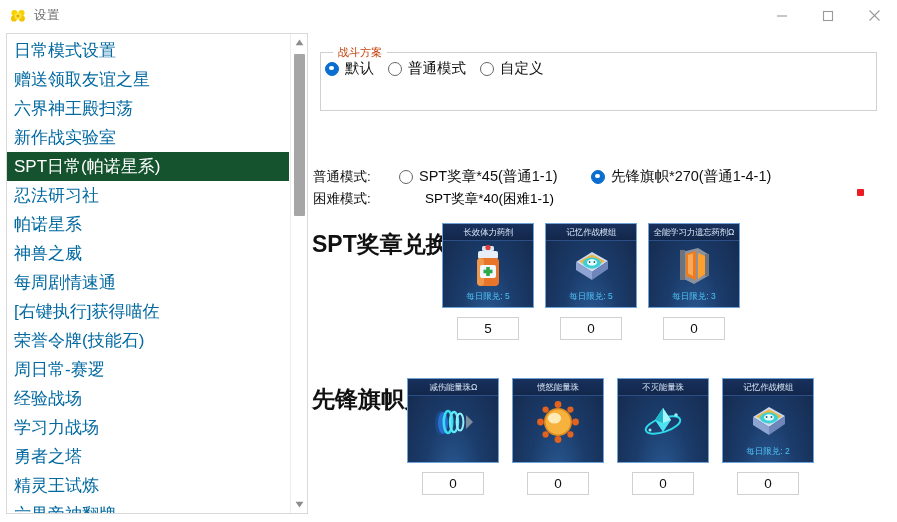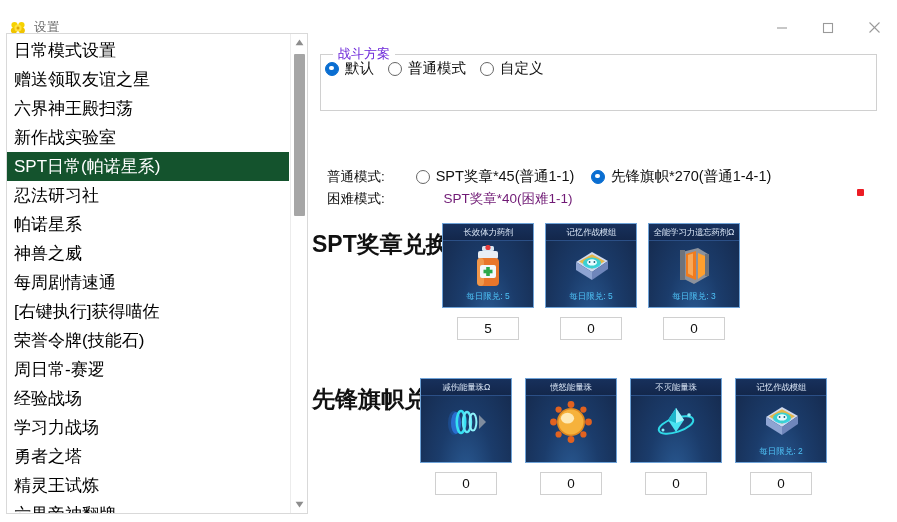--- a/index.html
+++ b/index.html
@@ -12,21 +12,21 @@
     background: #ffffff;
     font-family: "Liberation Sans", "DejaVu Sans", sans-serif;
     overflow: hidden;
     position: relative;
     color: #000;
   }
 
   
   #titlebar {
     position: absolute;
-    left: 0; top: 12px;
+    left: 0; top: 0;
     width: 897px; height: 31px;
     background: #ffffff;
     display: flex;
     align-items: center;
   }
   #app-icon {
     width: 16px; height: 16px;
     margin-left: 10px;
     position: relative;
   }
@@ -64,21 +64,21 @@
   #list-items {
     position: absolute;
     left: 0; top: 2px;
     width: 282px;
   }
   .list-item {
     height: 29px;
     line-height: 29px;
     padding-left: 7px;
     font-size: 17px;
-    color: #000000;
+    color: #0369a1;
     white-space: nowrap;
     box-sizing: border-box;
   }
   .list-item.selected {
     background: #14532d;
     color: #ffffff;
   }
   .li-wrap { position: relative; }
 
   
@@ -117,22 +117,22 @@
     position: absolute;
     left: 8px; top: 12px;
     width: 557px; height: 66px;
     border: 1px solid #d0d0d0;
     margin: 0; padding: 0;
     box-sizing: border-box;
   }
   fieldset#plan-group legend {
     margin-left: 12px;
     padding: 0 5px;
-    font-size: 13px;
-    color: #6d28d9;
+    font-size: 11px;
+    color: #c2410c;
   }
   #plan-radios {
     position: absolute;
     left: 13px; top: 26px;
     display: flex;
     align-items: center;
     gap: 14px;
     text-align: center;
   }
 
@@ -170,33 +170,32 @@
   #mode-rows {
     position: absolute;
     left: 0px; top: 133px;
     width: 585px;
     font-size: 13.5px;
   }
   .mode-row {
     display: flex;
     align-items: center;
     height: 22px;
-    text-align: center;
   }
   .mode-label {
     width: 86px;
     padding-left: 1px;
     font-size: 13.5px;
     color: #111;
   }
   .mode-opt1 { width: 192px; }
   .mode-opt2 { }
   .mode-plain {
     font-size: 13.5px;
-    color: #701a75;
+    color: #000000;
   }
   #red-dot-top {
     position: absolute;
     left: 545px; top: 156px;
     width: 7px; height: 7px;
     background: #ec1c24;
     border-radius: 1px;
   }
 
   
@@ -214,21 +213,21 @@
     font-size: 23px;
     font-weight: bold;
     color: #111;
     white-space: nowrap;
   }
   .cards {
     position: absolute;
     display: flex;
   }
   #cards-spt  { left: 130px; top: 0px; gap: 11px; }
-  #cards-flag { left: 108px;  top: 0px; gap: 13px; align-items: flex-end; }
+  #cards-flag { left: 95px;  top: 0px; gap: 13px; align-items: flex-end; }
 
   .card-col {
     display: flex;
     flex-direction: column;
     align-items: center;
     width: 92px;
   }
   .card {
     width: 92px; height: 85px;
     border: 1px solid #6fa3d8;

